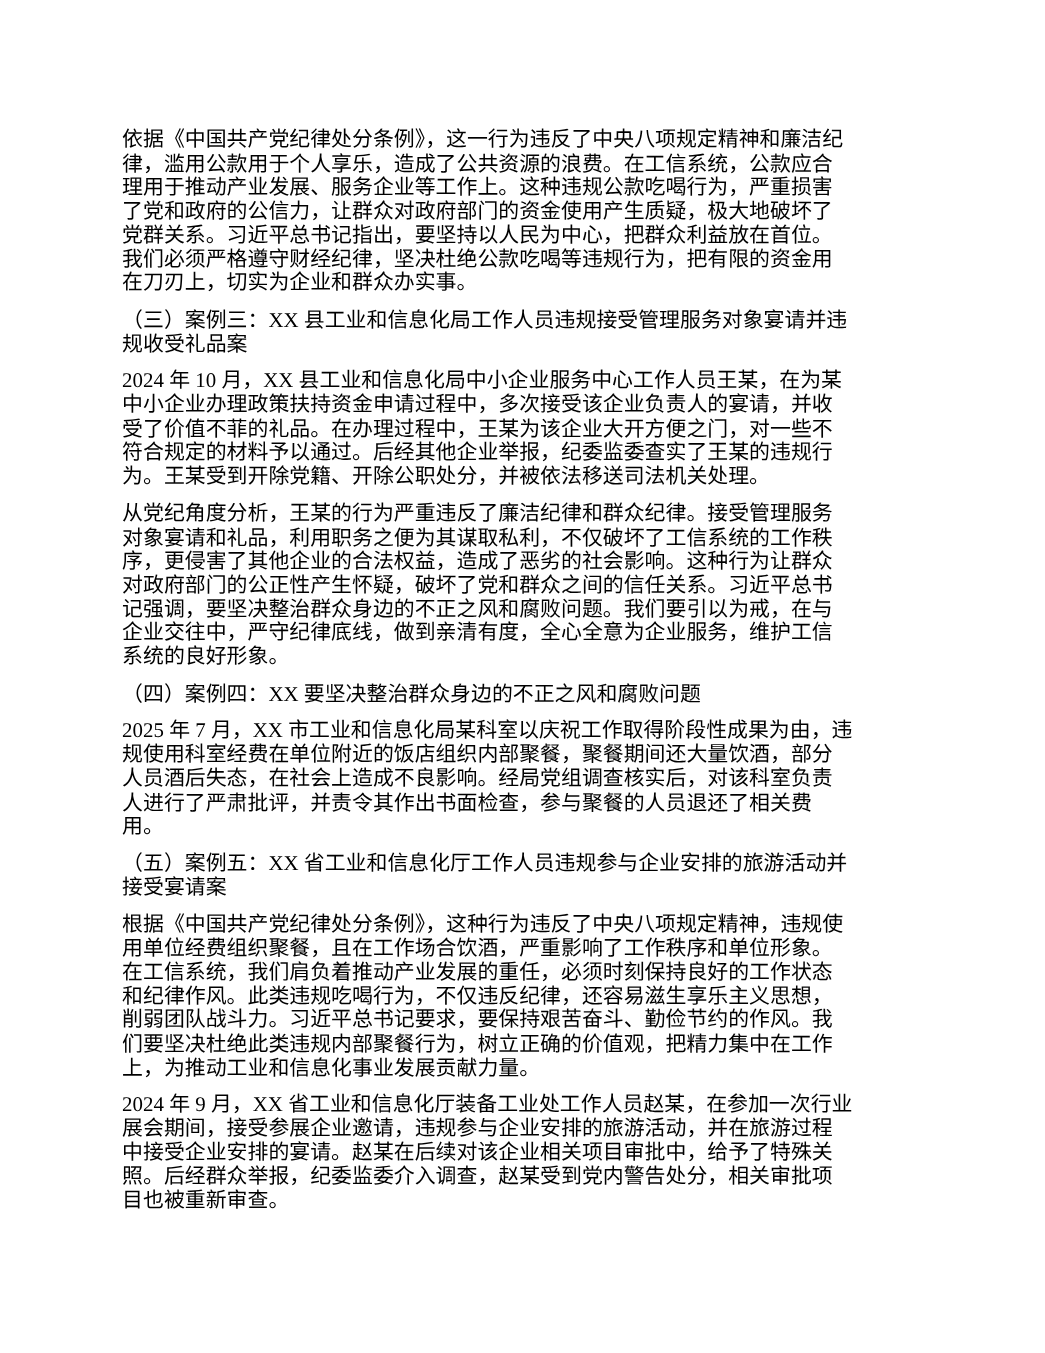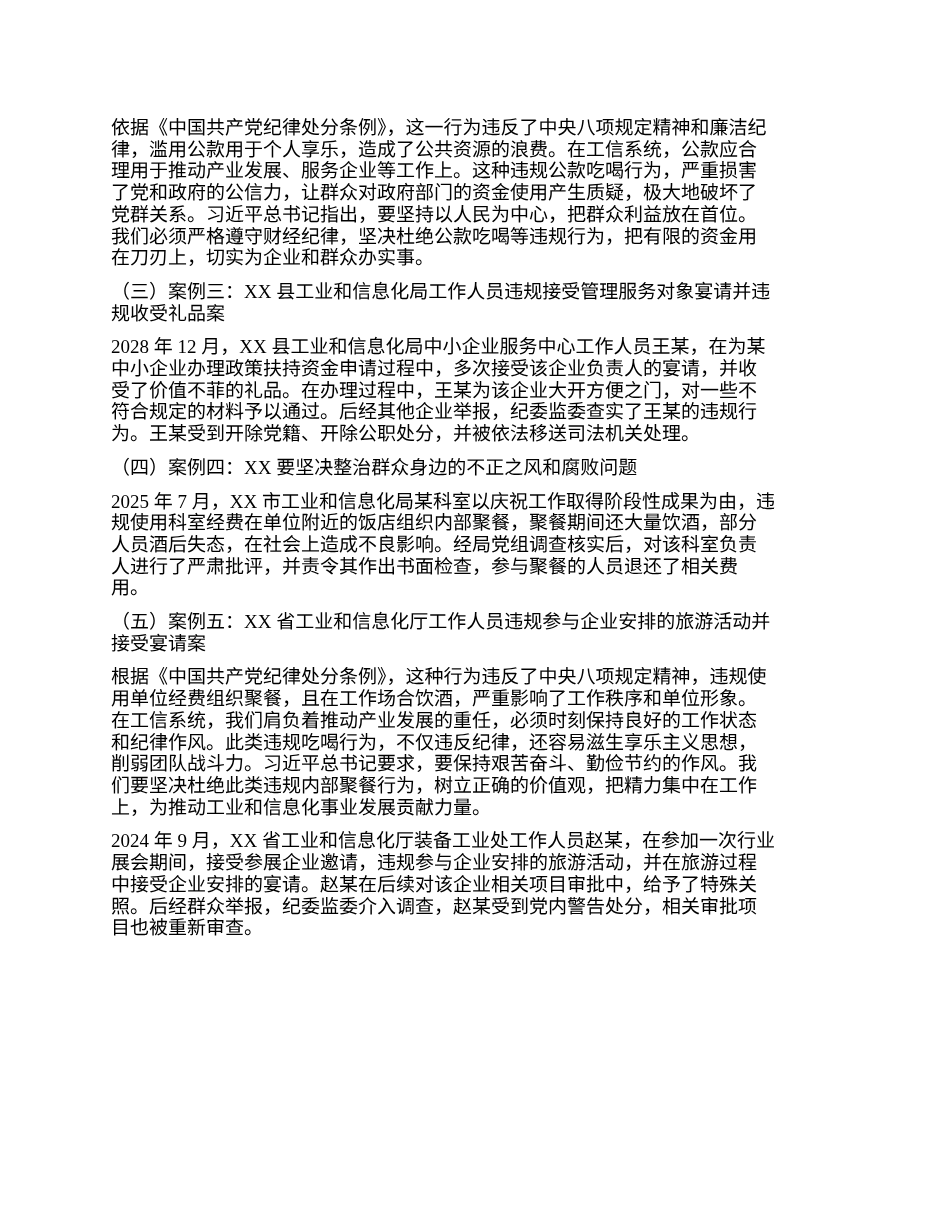--- a/index.html
+++ b/index.html
@@ -33,19 +33,20 @@
     font-weight: normal; 
     margin-top: 10px;
   }
 </style>
 </head>
 <body>
 
 <div class="page">
   <p class="doc-block">依据《中国共产党纪律处分条例》，这一行为违反了中央八项规定精神和廉洁纪律，滥用公款用于个人享乐，造成了公共资源的浪费。在工信系统，公款应合理用于推动产业发展、服务企业等工作上。这种违规公款吃喝行为，严重损害了党和政府的公信力，让群众对政府部门的资金使用产生质疑，极大地破坏了党群关系。习近平总书记指出，要坚持以人民为中心，把群众利益放在首位。我们必须严格遵守财经纪律，坚决杜绝公款吃喝等违规行为，把有限的资金用在刀刃上，切实为企业和群众办实事。</p>
   <p class="doc-block heading">（三）案例三：XX 县工业和信息化局工作人员违规接受管理服务对象宴请并违规收受礼品案</p>
-  <p class="doc-block">2028 年 12 月，XX 县工业和信息化局中小企业服务中心工作人员王某，在为某中小企业办理政策扶持资金申请过程中，多次接受该企业负责人的宴请，并收受了价值不菲的礼品。在办理过程中，王某为该企业大开方便之门，对一些不符合规定的材料予以通过。后经其他企业举报，纪委监委查实了王某的违规行为。王某受到开除党籍、开除公职处分，并被依法移送司法机关处理。</p>
+  <p class="doc-block">2024 年 10 月，XX 县工业和信息化局中小企业服务中心工作人员王某，在为某中小企业办理政策扶持资金申请过程中，多次接受该企业负责人的宴请，并收受了价值不菲的礼品。在办理过程中，王某为该企业大开方便之门，对一些不符合规定的材料予以通过。后经其他企业举报，纪委监委查实了王某的违规行为。王某受到开除党籍、开除公职处分，并被依法移送司法机关处理。</p>
+  <p class="doc-block">从党纪角度分析，王某的行为严重违反了廉洁纪律和群众纪律。接受管理服务对象宴请和礼品，利用职务之便为其谋取私利，不仅破坏了工信系统的工作秩序，更侵害了其他企业的合法权益，造成了恶劣的社会影响。这种行为让群众对政府部门的公正性产生怀疑，破坏了党和群众之间的信任关系。习近平总书记强调，要坚决整治群众身边的不正之风和腐败问题。我们要引以为戒，在与企业交往中，严守纪律底线，做到亲清有度，全心全意为企业服务，维护工信系统的良好形象。</p>
   <p class="doc-block heading">（四）案例四：XX 要坚决整治群众身边的不正之风和腐败问题</p>
   <p class="doc-block">2025 年 7 月，XX 市工业和信息化局某科室以庆祝工作取得阶段性成果为由，违规使用科室经费在单位附近的饭店组织内部聚餐，聚餐期间还大量饮酒，部分人员酒后失态，在社会上造成不良影响。经局党组调查核实后，对该科室负责人进行了严肃批评，并责令其作出书面检查，参与聚餐的人员退还了相关费用。</p>
   <p class="doc-block heading">（五）案例五：XX 省工业和信息化厅工作人员违规参与企业安排的旅游活动并接受宴请案</p>
   <p class="doc-block">根据《中国共产党纪律处分条例》，这种行为违反了中央八项规定精神，违规使用单位经费组织聚餐，且在工作场合饮酒，严重影响了工作秩序和单位形象。在工信系统，我们肩负着推动产业发展的重任，必须时刻保持良好的工作状态和纪律作风。此类违规吃喝行为，不仅违反纪律，还容易滋生享乐主义思想，削弱团队战斗力。习近平总书记要求，要保持艰苦奋斗、勤俭节约的作风。我们要坚决杜绝此类违规内部聚餐行为，树立正确的价值观，把精力集中在工作上，为推动工业和信息化事业发展贡献力量。</p>
   <p class="doc-block">2024 年 9 月，XX 省工业和信息化厅装备工业处工作人员赵某，在参加一次行业展会期间，接受参展企业邀请，违规参与企业安排的旅游活动，并在旅游过程中接受企业安排的宴请。赵某在后续对该企业相关项目审批中，给予了特殊关照。后经群众举报，纪委监委介入调查，赵某受到党内警告处分，相关审批项目也被重新审查。</p>
 </div>
 
 </body></html>

